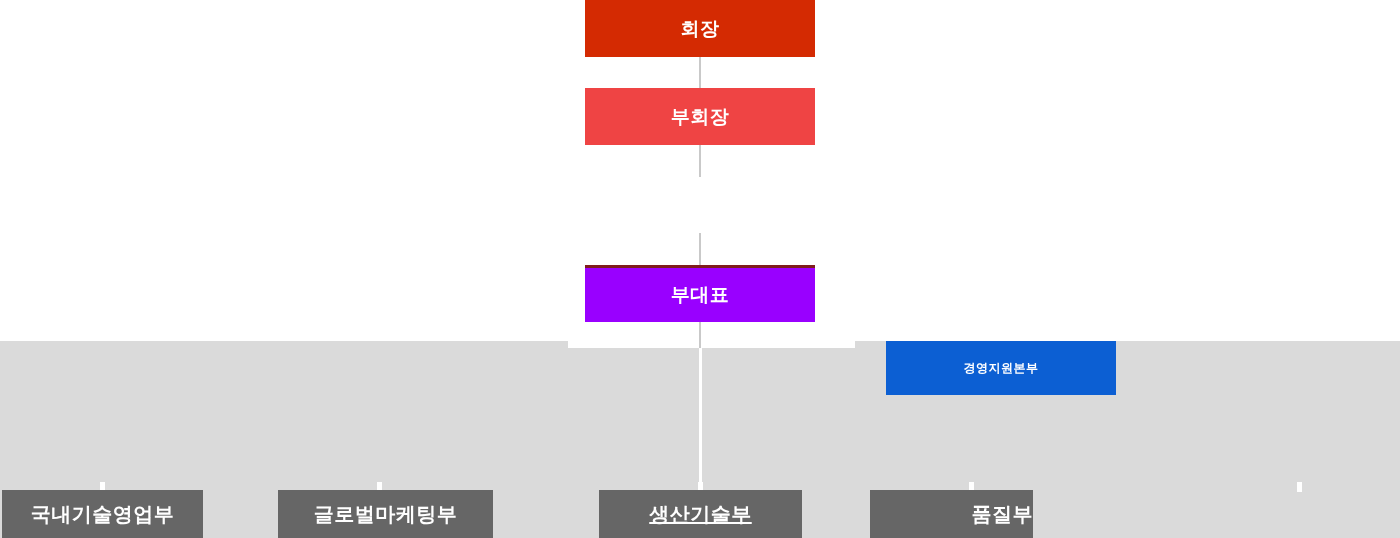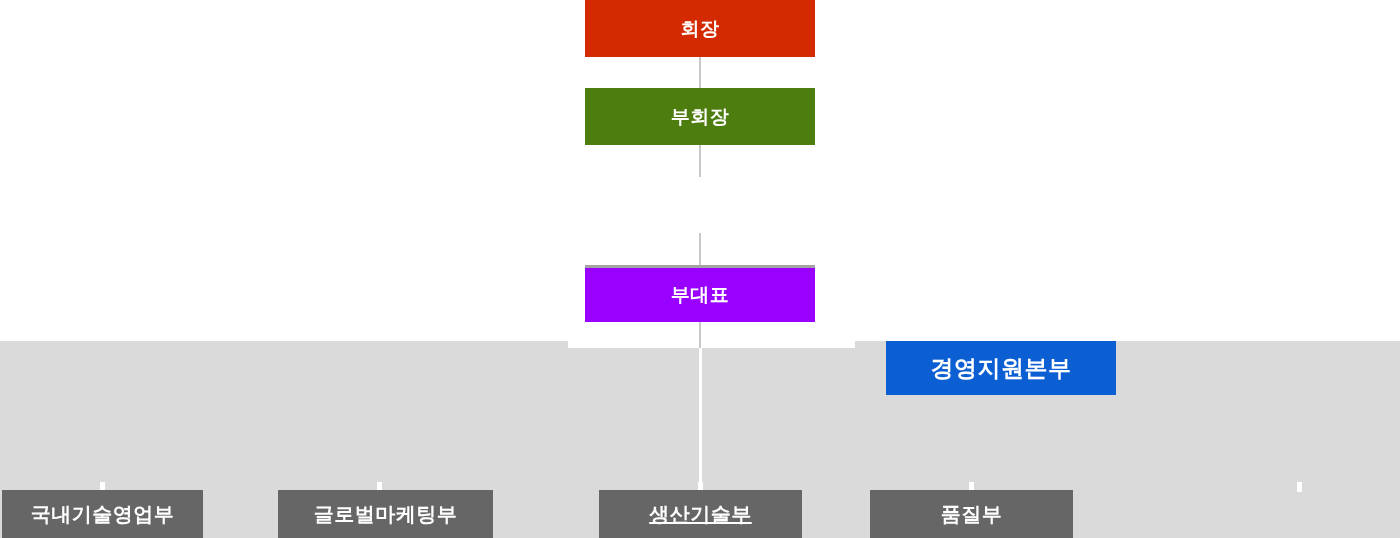--- a/index.html
+++ b/index.html
@@ -60,44 +60,44 @@
     color: #ffffff;
     font-weight: bold;
     letter-spacing: 0.5px;
     box-sizing: border-box;
     z-index: 5;
   }
 
   .node-exec { width: 230px; left: 585px; font-size: 19px; }
 
   .node-chairman      { top: 0px;   height: 57px;  background: #d42a02; }
-  .node-vicechairman  { top: 88px;  height: 57px;  background: #4d7c0f; }
+  .node-vicechairman  { top: 88px;  height: 57px;  background: #ef4444; }
   .node-ceo           { top: 177px; height: 57px;  background: #00a5d1; }
   .node-viceceo       { top: 265px; height: 57px;  background: #9900ff;
-                        border-top: 3px solid #a3a3a3; }
+                        border-top: 3px solid #7f1d1d; }
 
   .node-support {
     left: 886px;
     top: 341px;
     width: 230px;
     height: 54px;
     background: #0c5fd3;
-    font-size: 23px;
+    font-size: 12px;
   }
 
   .node-dept {
     top: 490px;
     height: 48px;
     background: #666666;
     font-size: 20px;
   }
   .dept-0 { left: 2px;    width: 201px; }
   .dept-1 { left: 278px;  width: 215px; }
   .dept-2 { left: 599px;  width: 203px; text-decoration: underline; }
-  .dept-3 { left: 870px;  width: 203px; }
+  .dept-3 { left: 870px;  width: 163px; justify-content: flex-end; }
   .dept-4 { left: 1199px; width: 201px; }
 </style>
 </head>
 <body>
 
 <div id="org-chart">
 
   <div class="bg-band band-lower-left"></div>
   <div class="bg-band band-lower-right"></div>
   <div class="bg-band band-step-left"></div>

